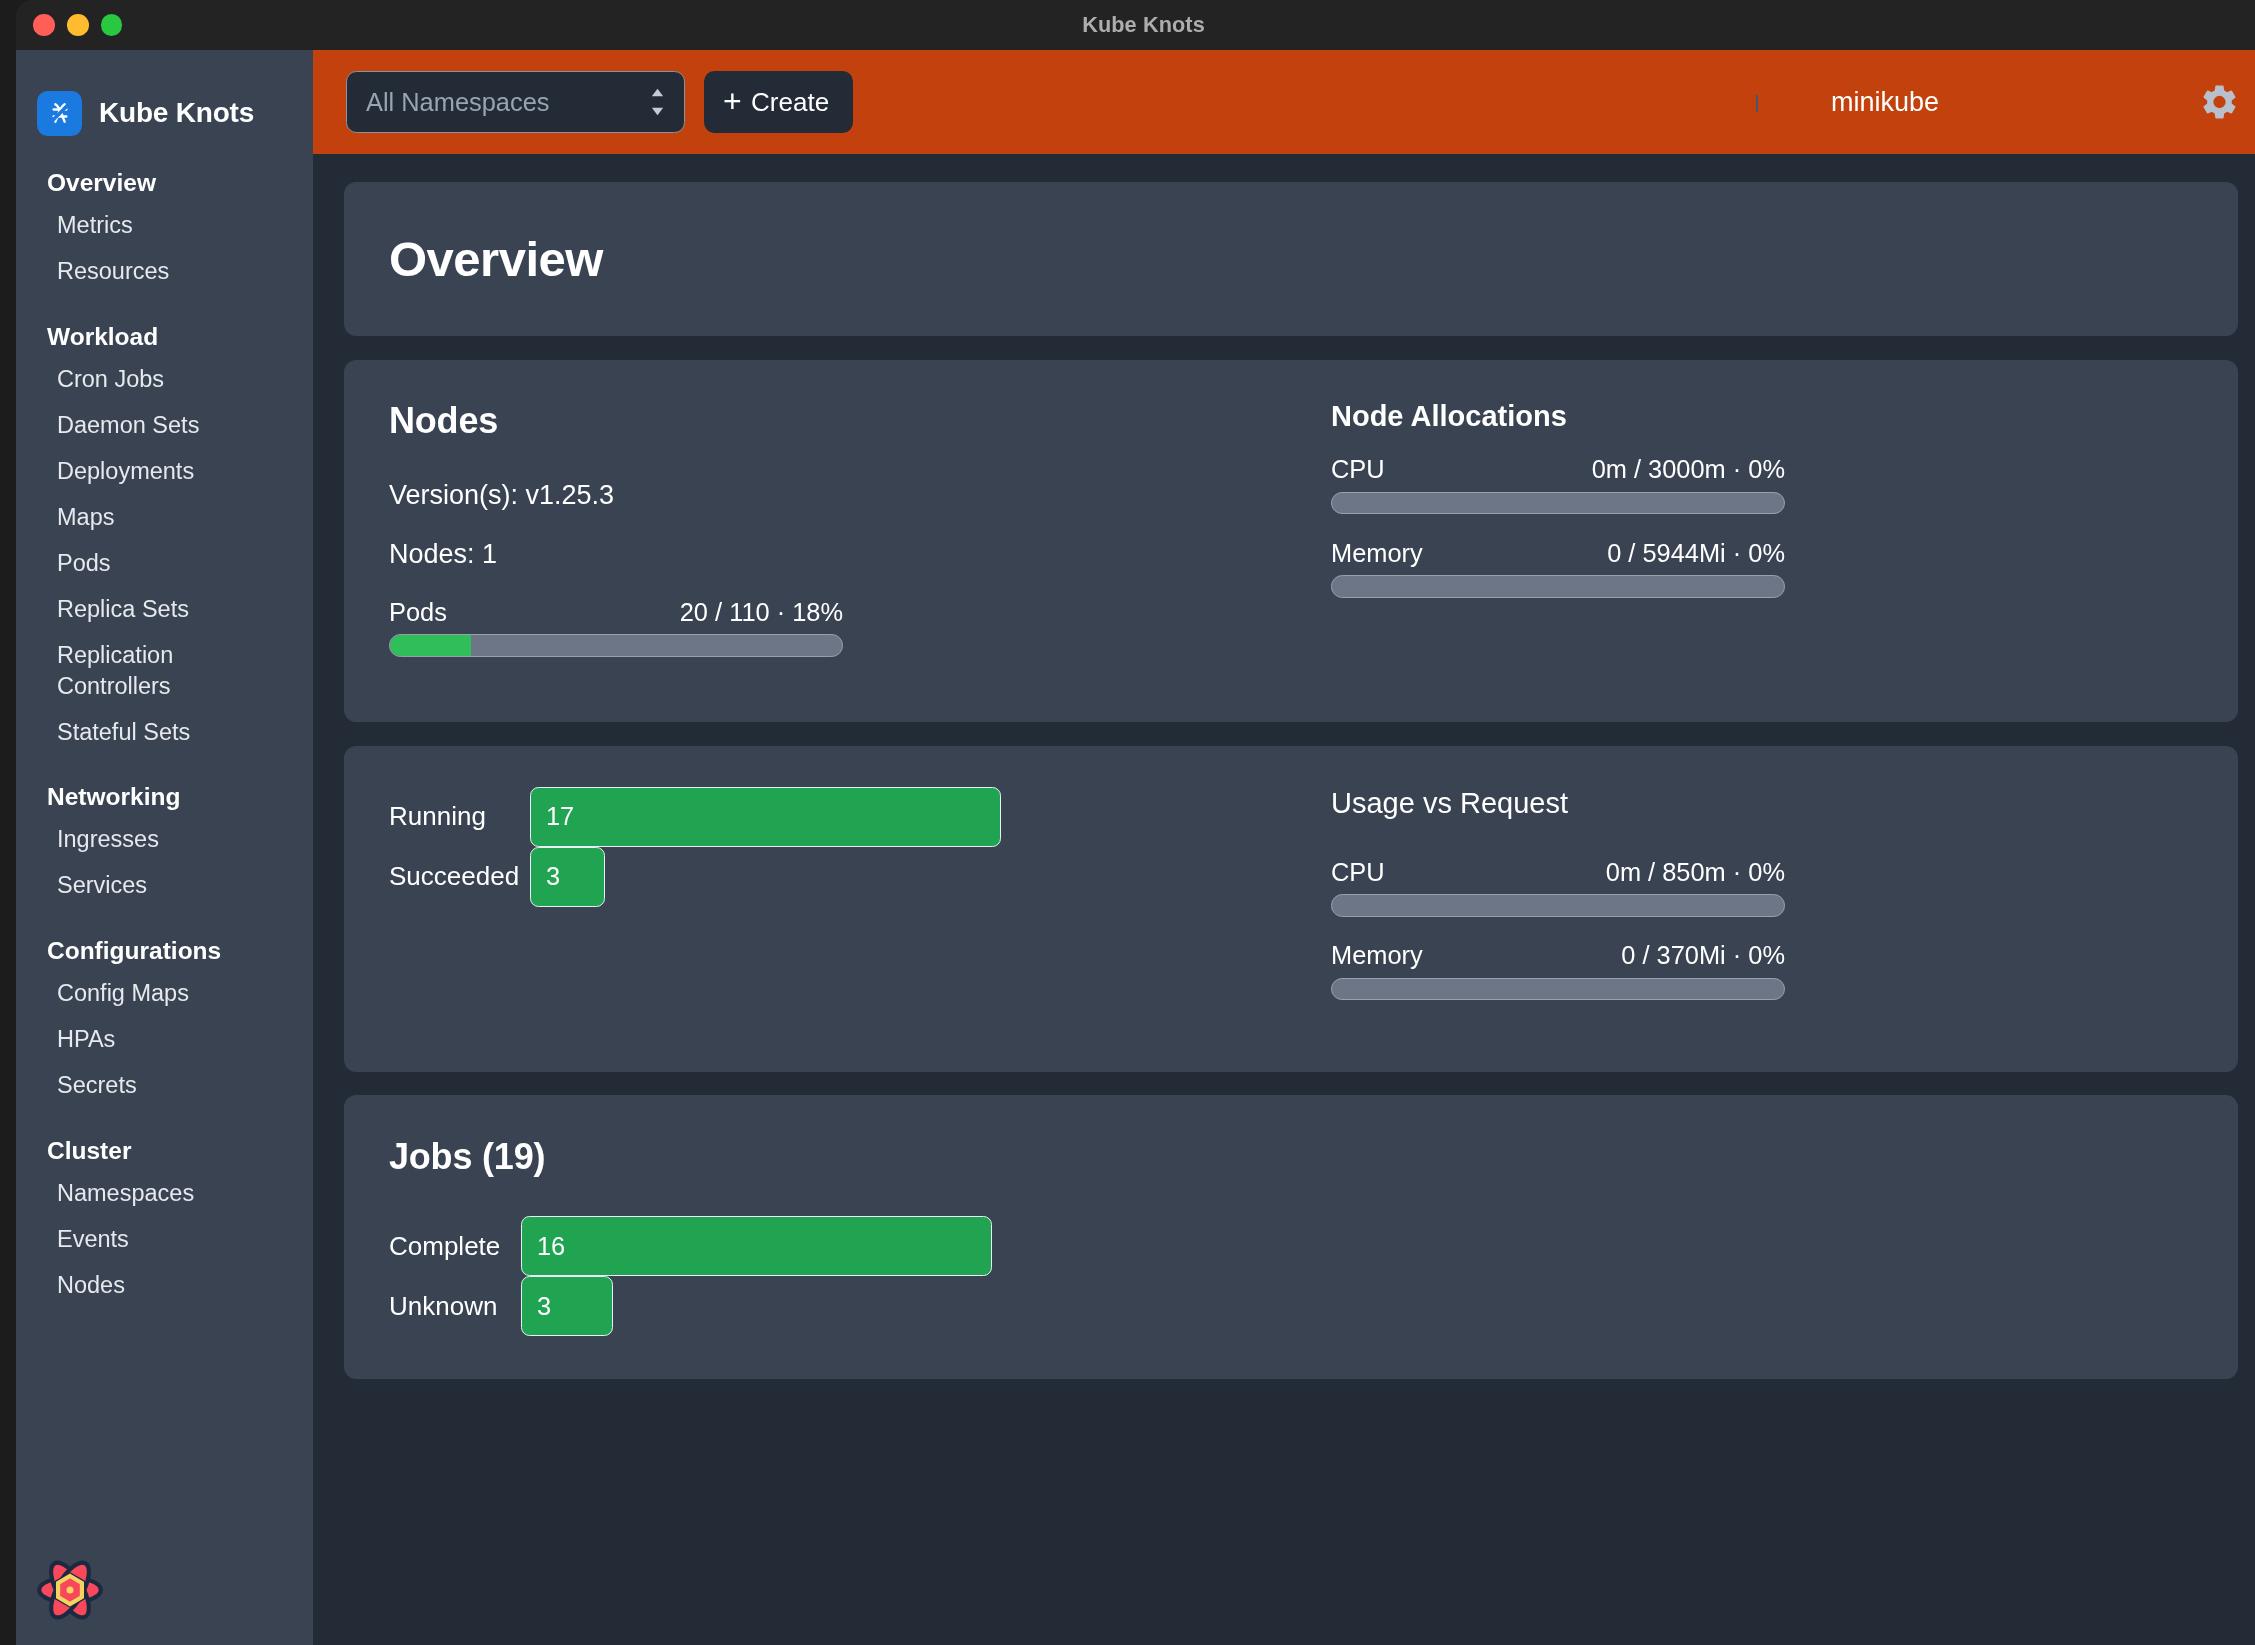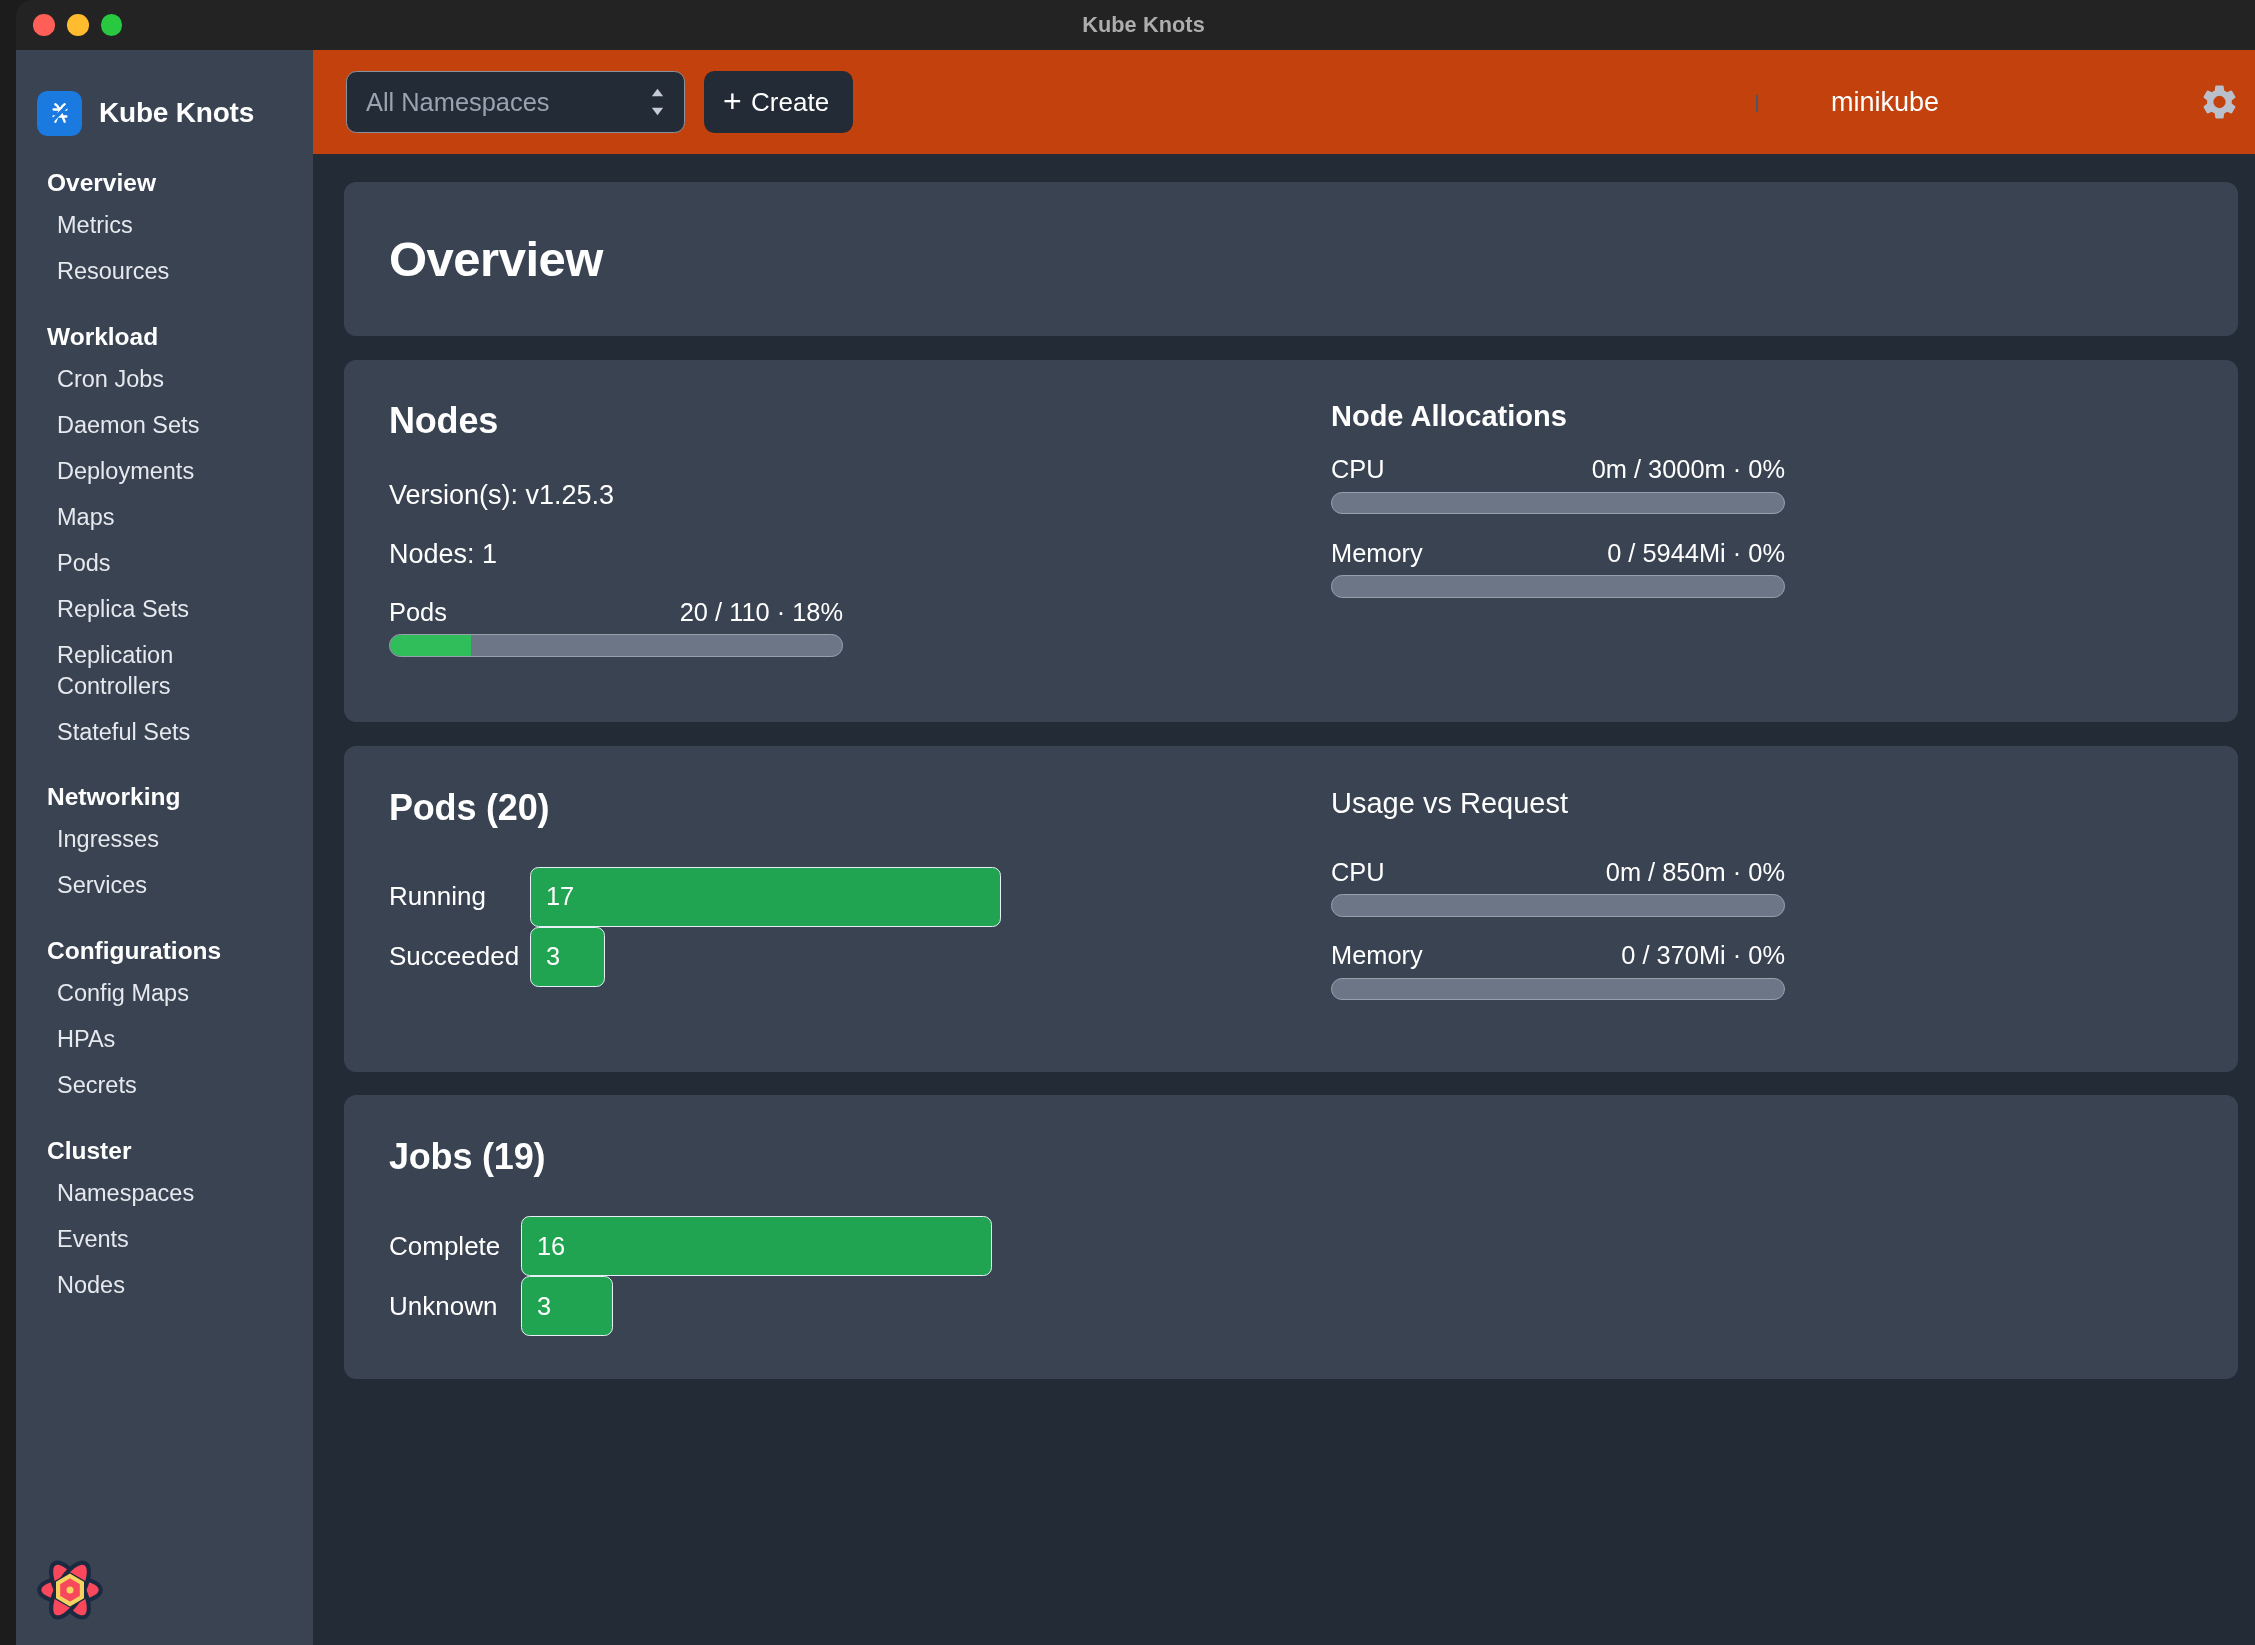--- a/index.html
+++ b/index.html
@@ -479,21 +479,20 @@
                   <div class="meter-fill" style="width: 0%;"></div>
                 </div>
               </div>
             </div>
           </div>
         </div>
 
         <div class="card">
           <div class="card-body" style="padding-top:41px;padding-bottom:47px;">
             <div class="card-col-left">
-              <div class="card-title">Pods (20)</div>
 
               <div class="statusbar-row">
                 <span class="statusbar-label">Running</span>
                 <span class="statusbar" style="width: 471px;">
                   <span>17</span>
                 </span>
               </div>
 
               <div class="statusbar-row">
                 <span class="statusbar-label">Succeeded</span>

